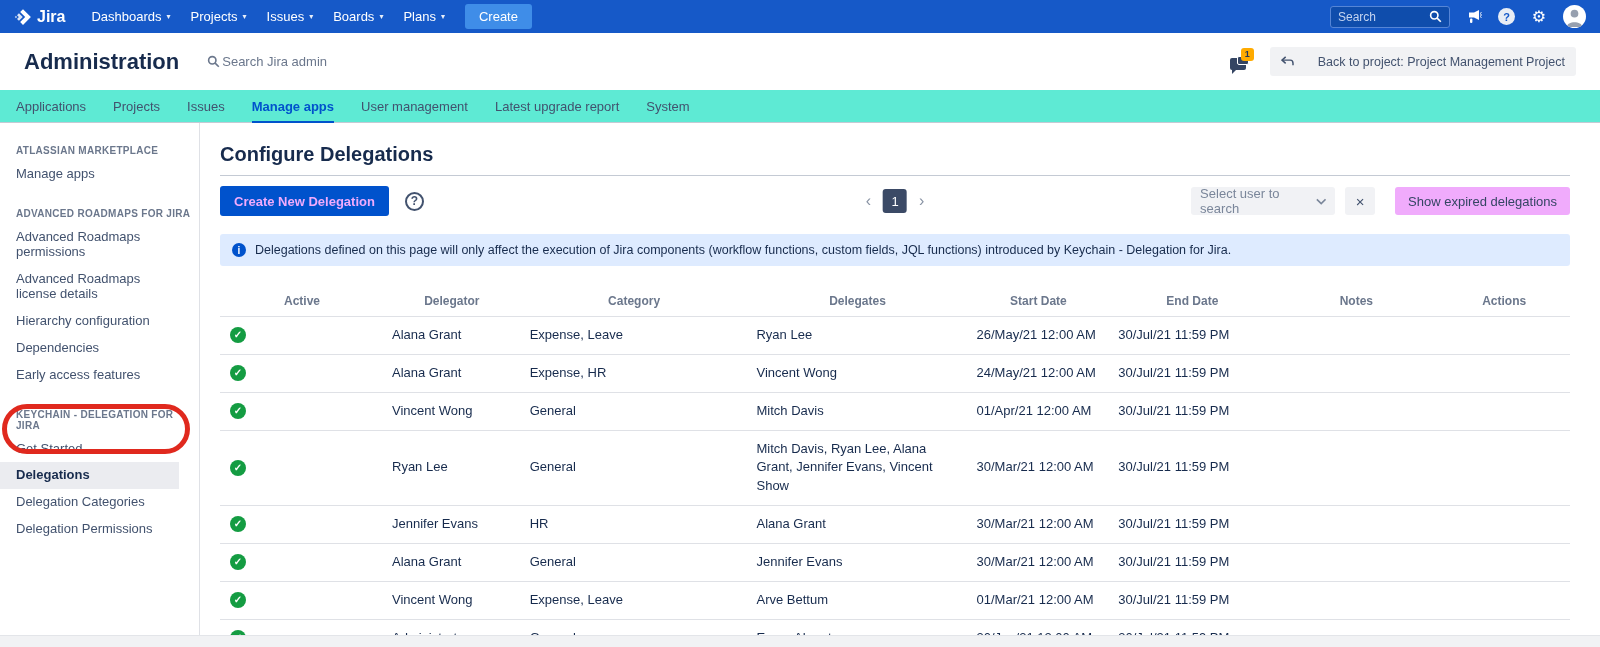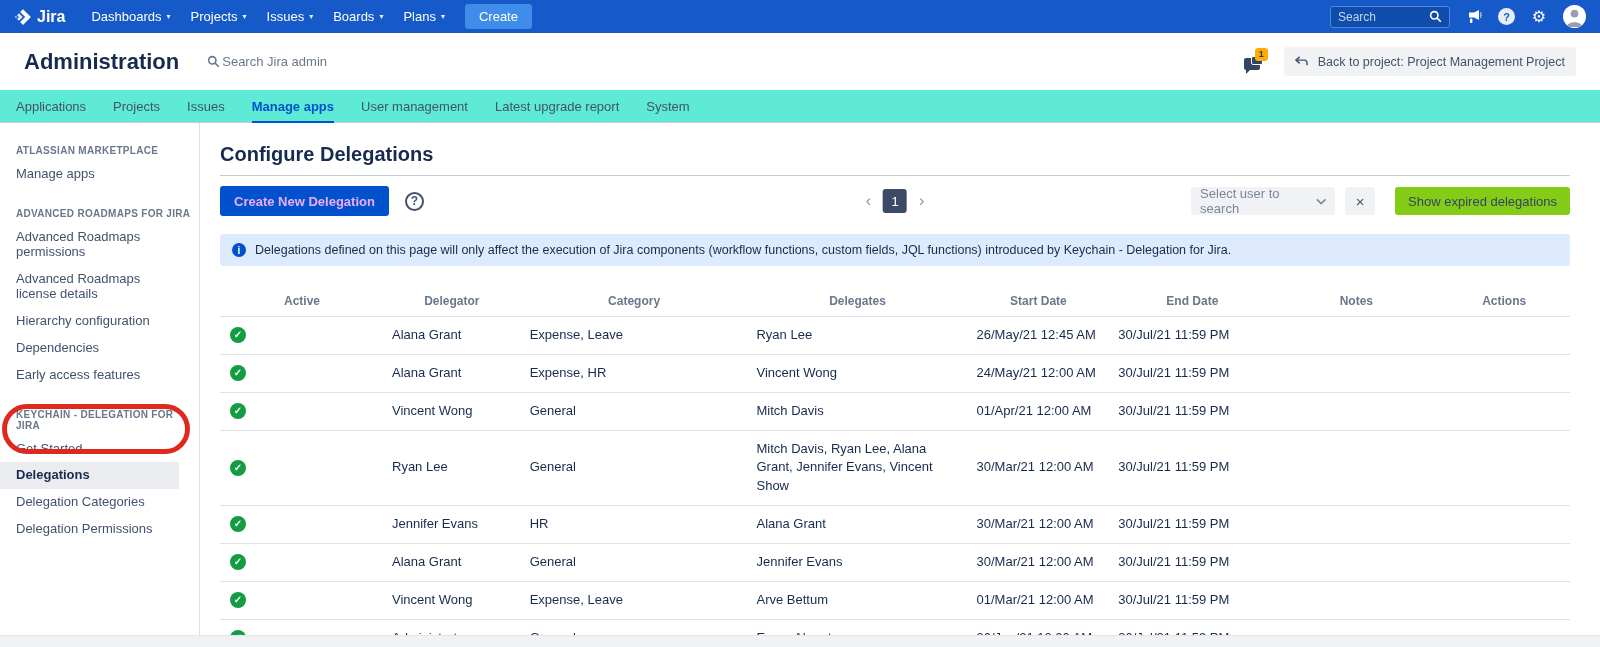--- a/index.html
+++ b/index.html
@@ -24,21 +24,21 @@
   
   .admin-header { height:57px; display:flex; align-items:center; padding:0 24px; background:#fff; }
   .admin-title { font-size:22px; font-weight:bold; color:#172B4D; margin-right:28px; }
   .admin-search { display:flex; align-items:center; gap:2px; color:#6B778C; font-size:13px; cursor:text; }
   .header-right { margin-left:auto; display:flex; align-items:center; gap:16px; }
   .notif { position:relative; width:24px; height:22px; cursor:pointer; }
   .bubble { position:absolute; left:0; bottom:3px; width:16px; height:12px; background:#344563; border-radius:2px; }
   .bubble:after { content:""; position:absolute; left:2px; bottom:-4px; border:4px solid transparent; border-top-color:#344563; border-left-color:#344563; }
   .bubble2 { position:absolute; left:7px; bottom:8px; width:12px; height:9px; background:#344563; border-radius:2px; border:1px solid #fff; }
   .notif-badge { position:absolute; right:0; top:-3px; min-width:13px; height:13px; background:#FFAB00; color:#253858; font-size:9px; font-weight:bold; border-radius:3px; display:flex; align-items:center; justify-content:center; padding:0 2px; }
-  .back-btn { background:#F1F2F4; border:none; border-radius:3px; height:29px; display:flex; align-items:center; gap:10px; padding:0 11px; font-size:12.5px; color:#42526E; cursor:pointer; font-family:inherit; }
+  .back-btn { background:#F1F2F4; border:none; border-radius:3px; height:29px; display:flex; align-items:center; gap:24px; padding:0 11px; font-size:12.5px; color:#42526E; cursor:pointer; font-family:inherit; }
   
   .tabs { display:flex; gap:27px; padding:0 16px; border-bottom:1px solid #C4CAD4; height:33px; align-items:stretch; background:#5eead4; }
   .tab { font-size:13px; color:#42526E; display:flex; align-items:center; cursor:pointer; position:relative; white-space:nowrap; }
   .tab.active { color:#0052CC; font-weight:bold; }
   .tab.active:after { content:""; position:absolute; left:0; right:0; bottom:-1px; height:2px; background:#0052CC; }
   
   .layout { display:flex; height:512px; }
   .sidebar { width:200px; flex-shrink:0; border-right:1px solid #DFE1E6; padding:22px 0 0 16px; }
   .side-header { font-size:10px; font-weight:bold; color:#6B778C; letter-spacing:.3px; margin-bottom:5px; }
   .side-section { margin-bottom:20px; }
@@ -50,21 +50,21 @@
   .page-title { font-size:20px; font-weight:bold; color:#172B4D; padding-bottom:9px; border-bottom:1px solid #C4CAD4; }
   .toolbar { display:flex; align-items:center; margin-top:10px; position:relative; height:30px; }
   .primary-btn { background:#0052CC; color:#f0abfc; font-size:13px; font-weight:bold; border:none; border-radius:3px; height:30px; padding:0 14px; cursor:pointer; font-family:inherit; }
   .help-icon { width:19px; height:19px; border:2px solid #42526E; border-radius:50%; color:#42526E; font-weight:bold; font-size:12px; display:flex; align-items:center; justify-content:center; margin-left:16px; cursor:pointer; }
   .pagination { position:absolute; left:50%; transform:translateX(-50%); display:flex; align-items:center; gap:12px; }
   .page-arrow { color:#8993A4; font-size:16px; cursor:pointer; line-height:1; }
   .page-current { width:24px; height:24px; background:#3B4A66; color:#fff; font-size:13px; border-radius:3px; display:flex; align-items:center; justify-content:center; cursor:pointer; }
   .toolbar-right { margin-left:auto; display:flex; align-items:flex-start; }
   .select-box { width:144px; height:28px; background:#F1F2F5; border-radius:3px; display:flex; align-items:center; justify-content:space-between; padding:0 9px; font-size:13px; color:#7A869A; cursor:pointer; }
   .icon-btn { width:30px; height:28px; background:#F1F2F5; border:none; border-radius:3px; display:flex; align-items:center; justify-content:center; color:#42526E; font-size:15px; margin-left:10px; cursor:pointer; font-family:inherit; }
-  .gray-btn { height:28px; background:#84cc16; border:none; border-radius:3px; padding:0 13px; font-size:13px; color:#344563; display:flex; align-items:center; margin-left:20px; cursor:pointer; font-family:inherit; }
+  .gray-btn { height:28px; background:#f0abfc; border:none; border-radius:3px; padding:0 13px; font-size:13px; color:#344563; display:flex; align-items:center; margin-left:20px; cursor:pointer; font-family:inherit; }
   .info-banner { margin-top:18px; background:#DEEBFF; border-radius:3px; padding:9px 12px; display:flex; gap:9px; align-items:center; font-size:12.5px; color:#172B4D; }
   .info-icon { flex-shrink:0; width:14px; height:14px; background:#0052CC; color:#fff; border-radius:50%; font-size:10px; font-weight:bold; display:flex; align-items:center; justify-content:center; }
   
   table { width:100%; border-collapse:collapse; table-layout:fixed; margin-top:25px; }
   thead th { font-size:12px; color:#6B778C; font-weight:bold; text-align:center; padding:3px 8px 8px 10px; border-bottom:1px solid #DFE1E6; }
   tbody td { font-size:13px; color:#172B4D; padding:9px 8px 9px 10px; border-bottom:1px solid #DFE1E6; vertical-align:middle; line-height:1.45; }
   .check-icon { width:16px; height:16px; background:#149C42; border-radius:50%; color:#fff; font-size:10px; font-weight:bold; display:flex; align-items:center; justify-content:center; }
   .bottom-strip { position:absolute; left:0; bottom:0; width:1600px; height:12px; background:#F1F2F4; border-top:1px solid #E3E5E9; }
 </style>
 </head>
@@ -242,21 +242,21 @@
           </tr>
         </thead>
       <tbody id="table-body">
           <tr>
             <td>
               <div class="check-icon">✓</div>
             </td>
             <td>Alana Grant</td>
             <td>Expense, Leave</td>
             <td>Ryan Lee</td>
-            <td>26/May/21 12:45 AM</td>
+            <td>26/May/21 12:00 AM</td>
             <td>30/Jul/21 11:59 PM</td>
             <td></td>
             <td></td>
           </tr>
           <tr>
             <td>
               <div class="check-icon">✓</div>
             </td>
             <td>Alana Grant</td>
             <td>Expense, HR</td>

